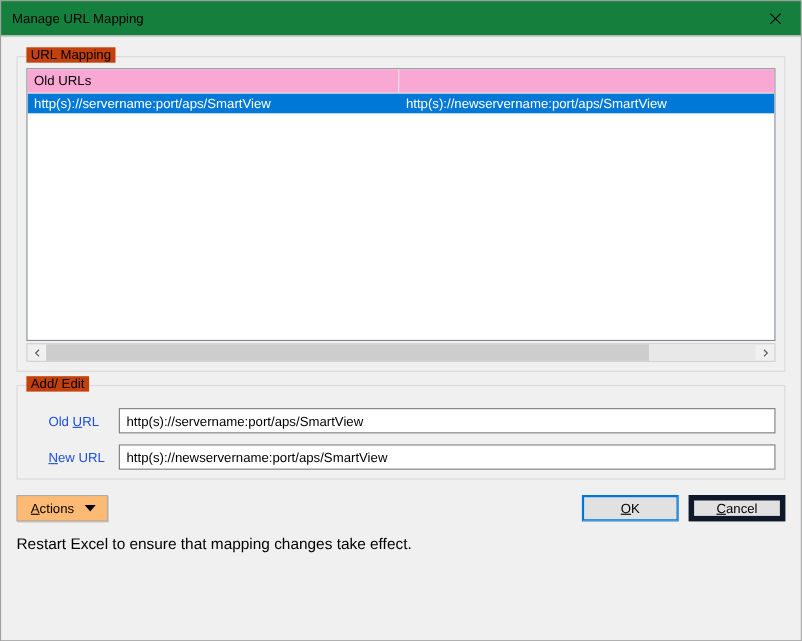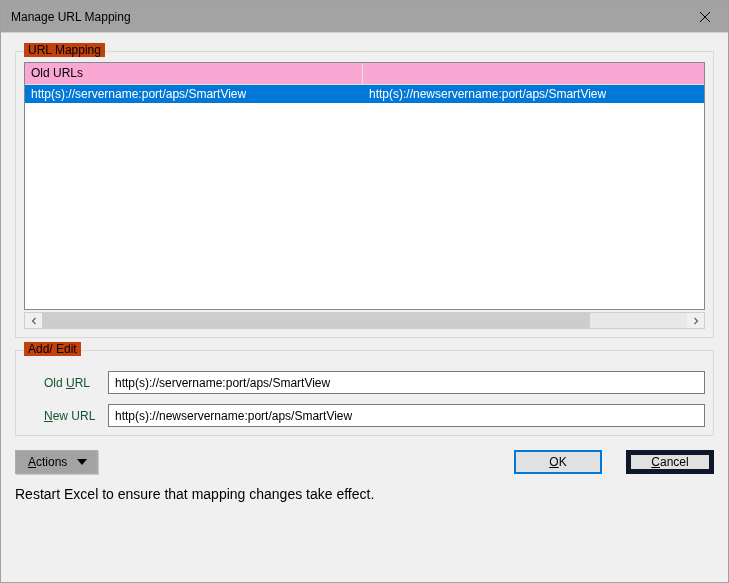--- a/index.html
+++ b/index.html
@@ -14,21 +14,21 @@
     .window {
       width: 729px;
       height: 583px;
       background: #f0f0f0;
       border: 1px solid #a0a0a0;
       display: flex;
       flex-direction: column;
     }
     .titlebar {
       height: 32px;
-      background: #a3a3a3;
+      background: #15803d;
       display: flex;
       align-items: center;
       justify-content: space-between;
       padding-left: 10px;
       border-bottom: 1px solid #d0d0d0;
     }
     .titlebar-text { font-size: 12px; color: #000; }
     .close-btn {
       width: 46px; height: 32px;
       display: flex; align-items: center; justify-content: center;
@@ -123,21 +123,21 @@
       background: #cdcdcd;
     }
     .fieldrow {
       display: flex;
       align-items: center;
       margin-top: 10px;
     }
     .fieldrow label {
       width: 64px;
       font-size: 12px;
-      color: #14532d;
+      color: #1d4ed8;
     }
     .fieldrow .underline { text-decoration: underline; }
     .fieldrow input[type="text"] {
       flex: 1;
       height: 23px;
       border: 1px solid #7a7a7a;
       padding: 2px 6px;
       font-family: inherit;
       font-size: 12px;
       background: #fff;
@@ -145,38 +145,38 @@
     }
     .bottombar {
       display: flex;
       align-items: center;
       justify-content: space-between;
       margin-top: 14px;
     }
     .actions-btn {
       height: 24px;
       border: 1px solid #adadad;
-      background: #a3a3a3;
+      background: #fdba74;
       padding: 0 10px 0 12px;
       display: inline-flex;
       align-items: center;
       gap: 10px;
       font-family: inherit;
       font-size: 12px;
       cursor: default;
       box-shadow: 1px 1px 0 #c8c8c8;
     }
     .actions-btn .ul { text-decoration: underline; }
     .arrow-down {
       width: 0; height: 0;
       border-left: 5px solid transparent;
       border-right: 5px solid transparent;
       border-top: 6px solid #000;
     }
-    .btnrow { display: flex; gap: 24px; align-items: flex-end; }
+    .btnrow { display: flex; gap: 9px; align-items: flex-end; }
     .btn {
       width: 88px; height: 24px;
       border: 5px solid #0f172a;
       background: #e1e1e1;
       font-family: inherit;
       font-size: 12px;
       cursor: default;
       display: inline-flex;
       align-items: center;
       justify-content: center;

